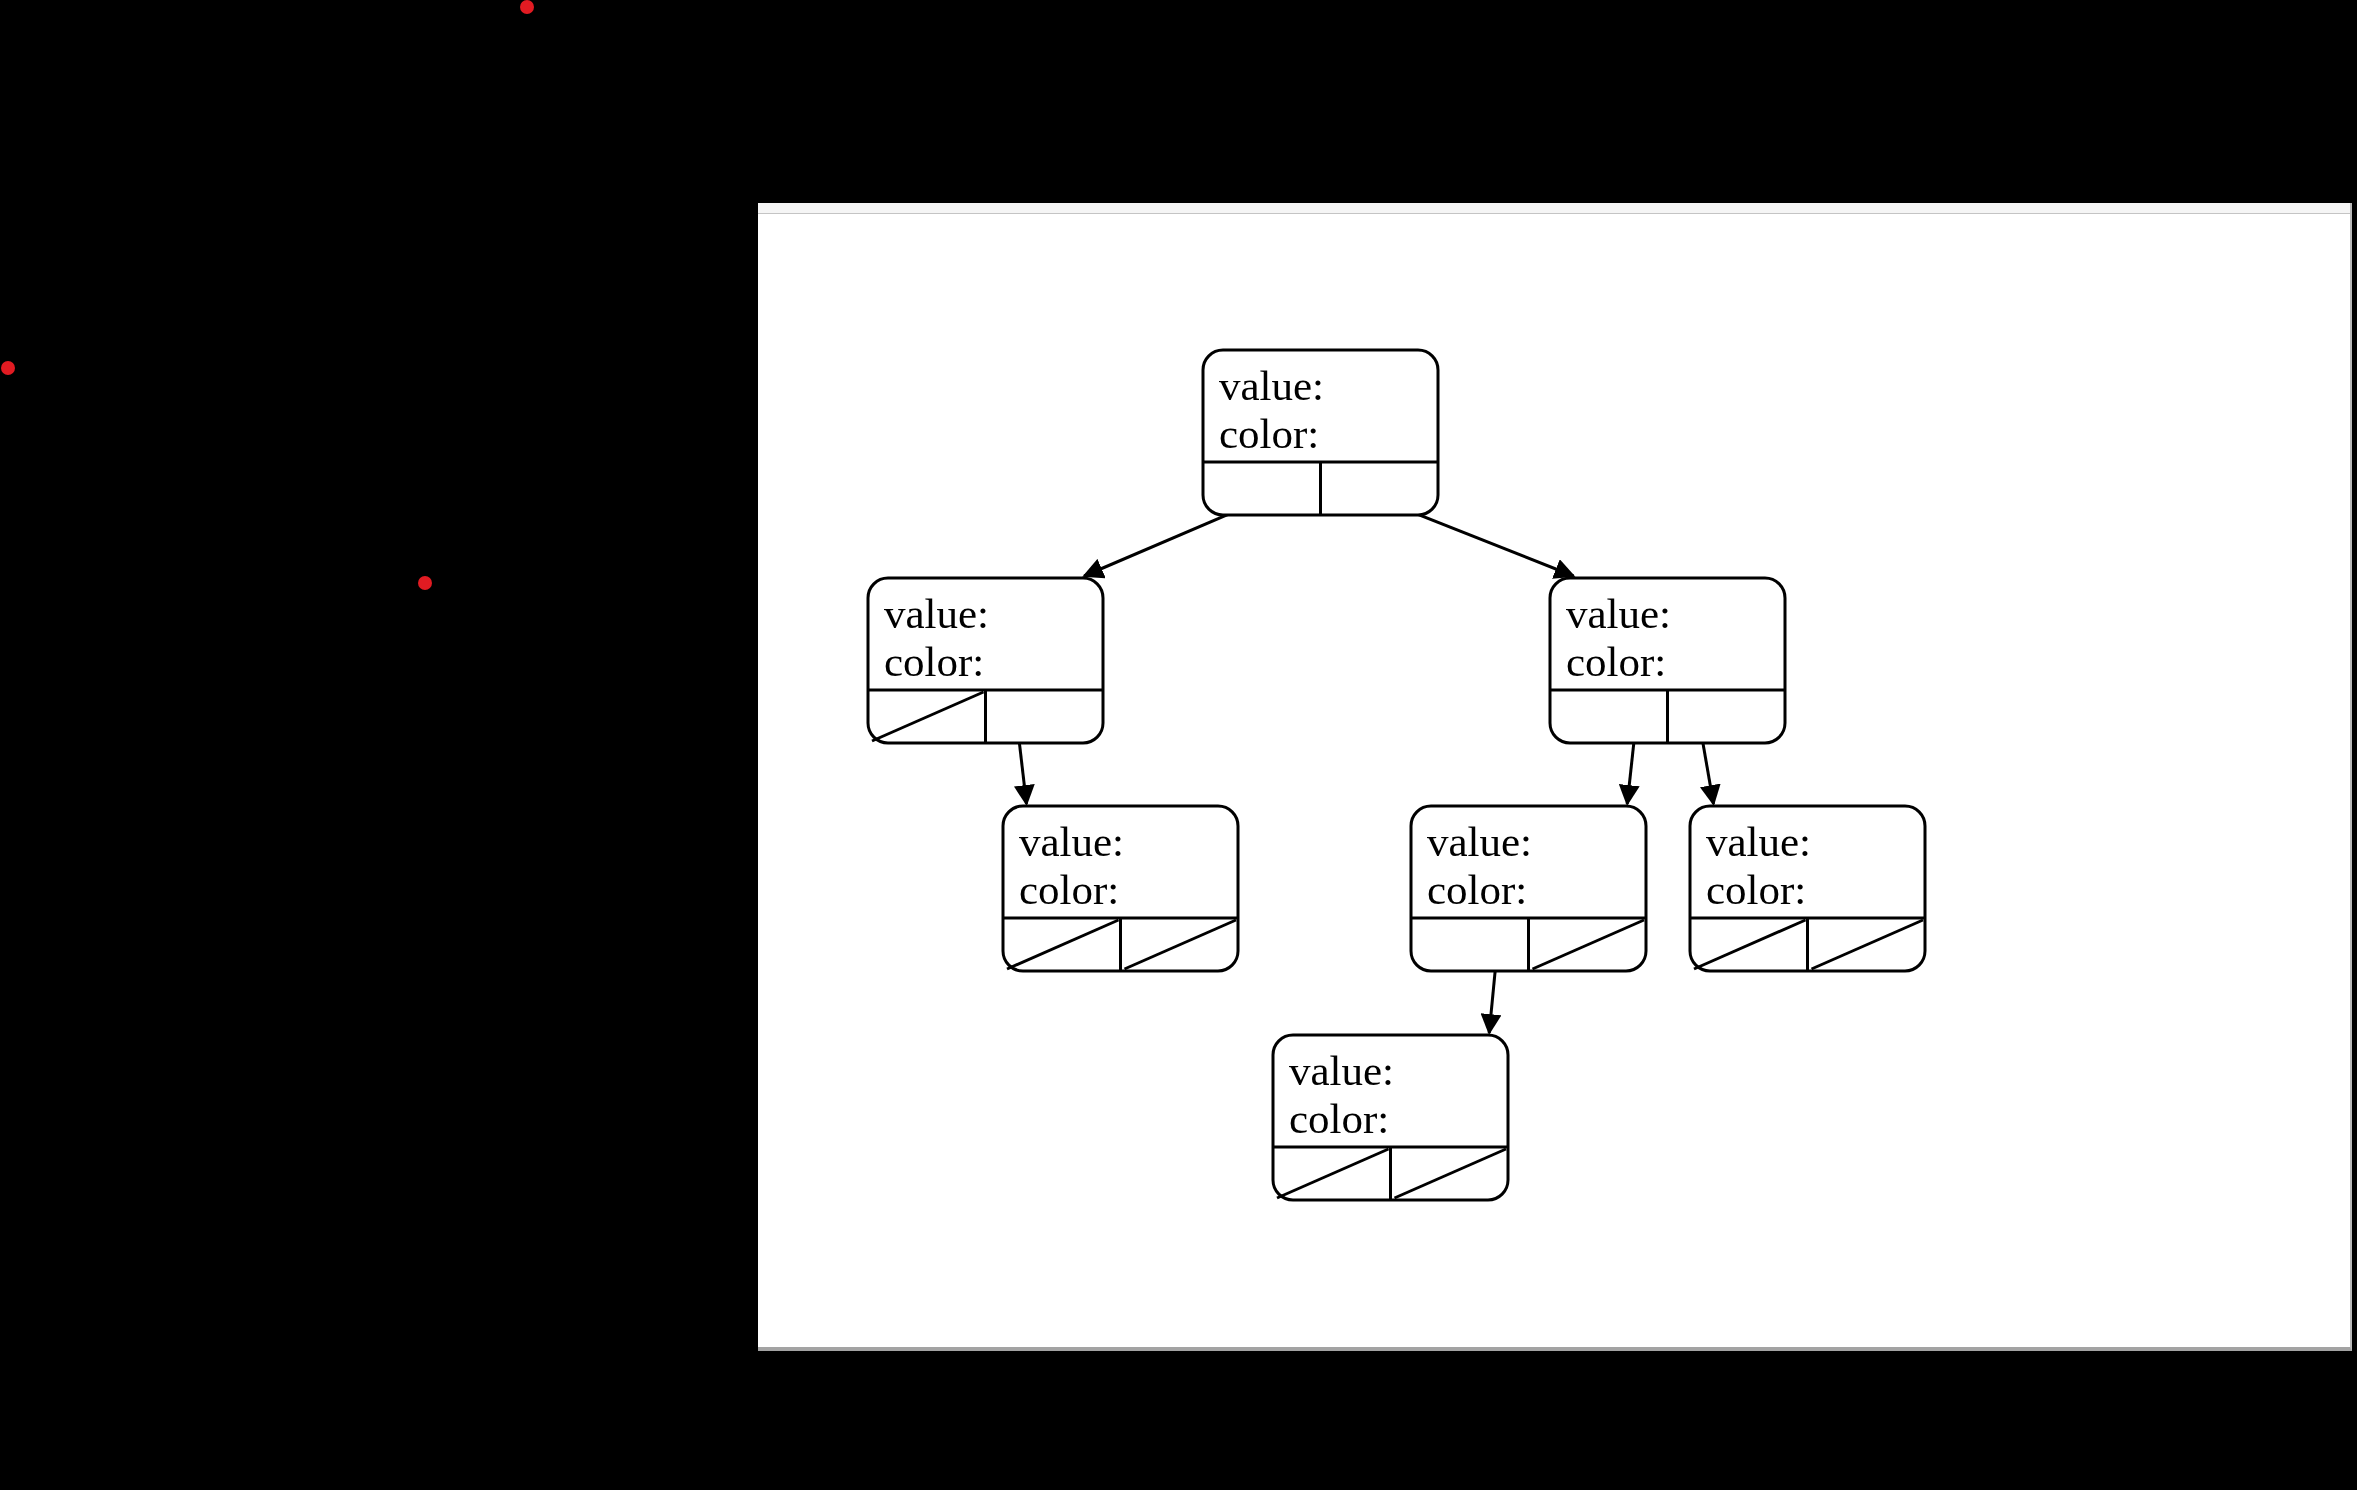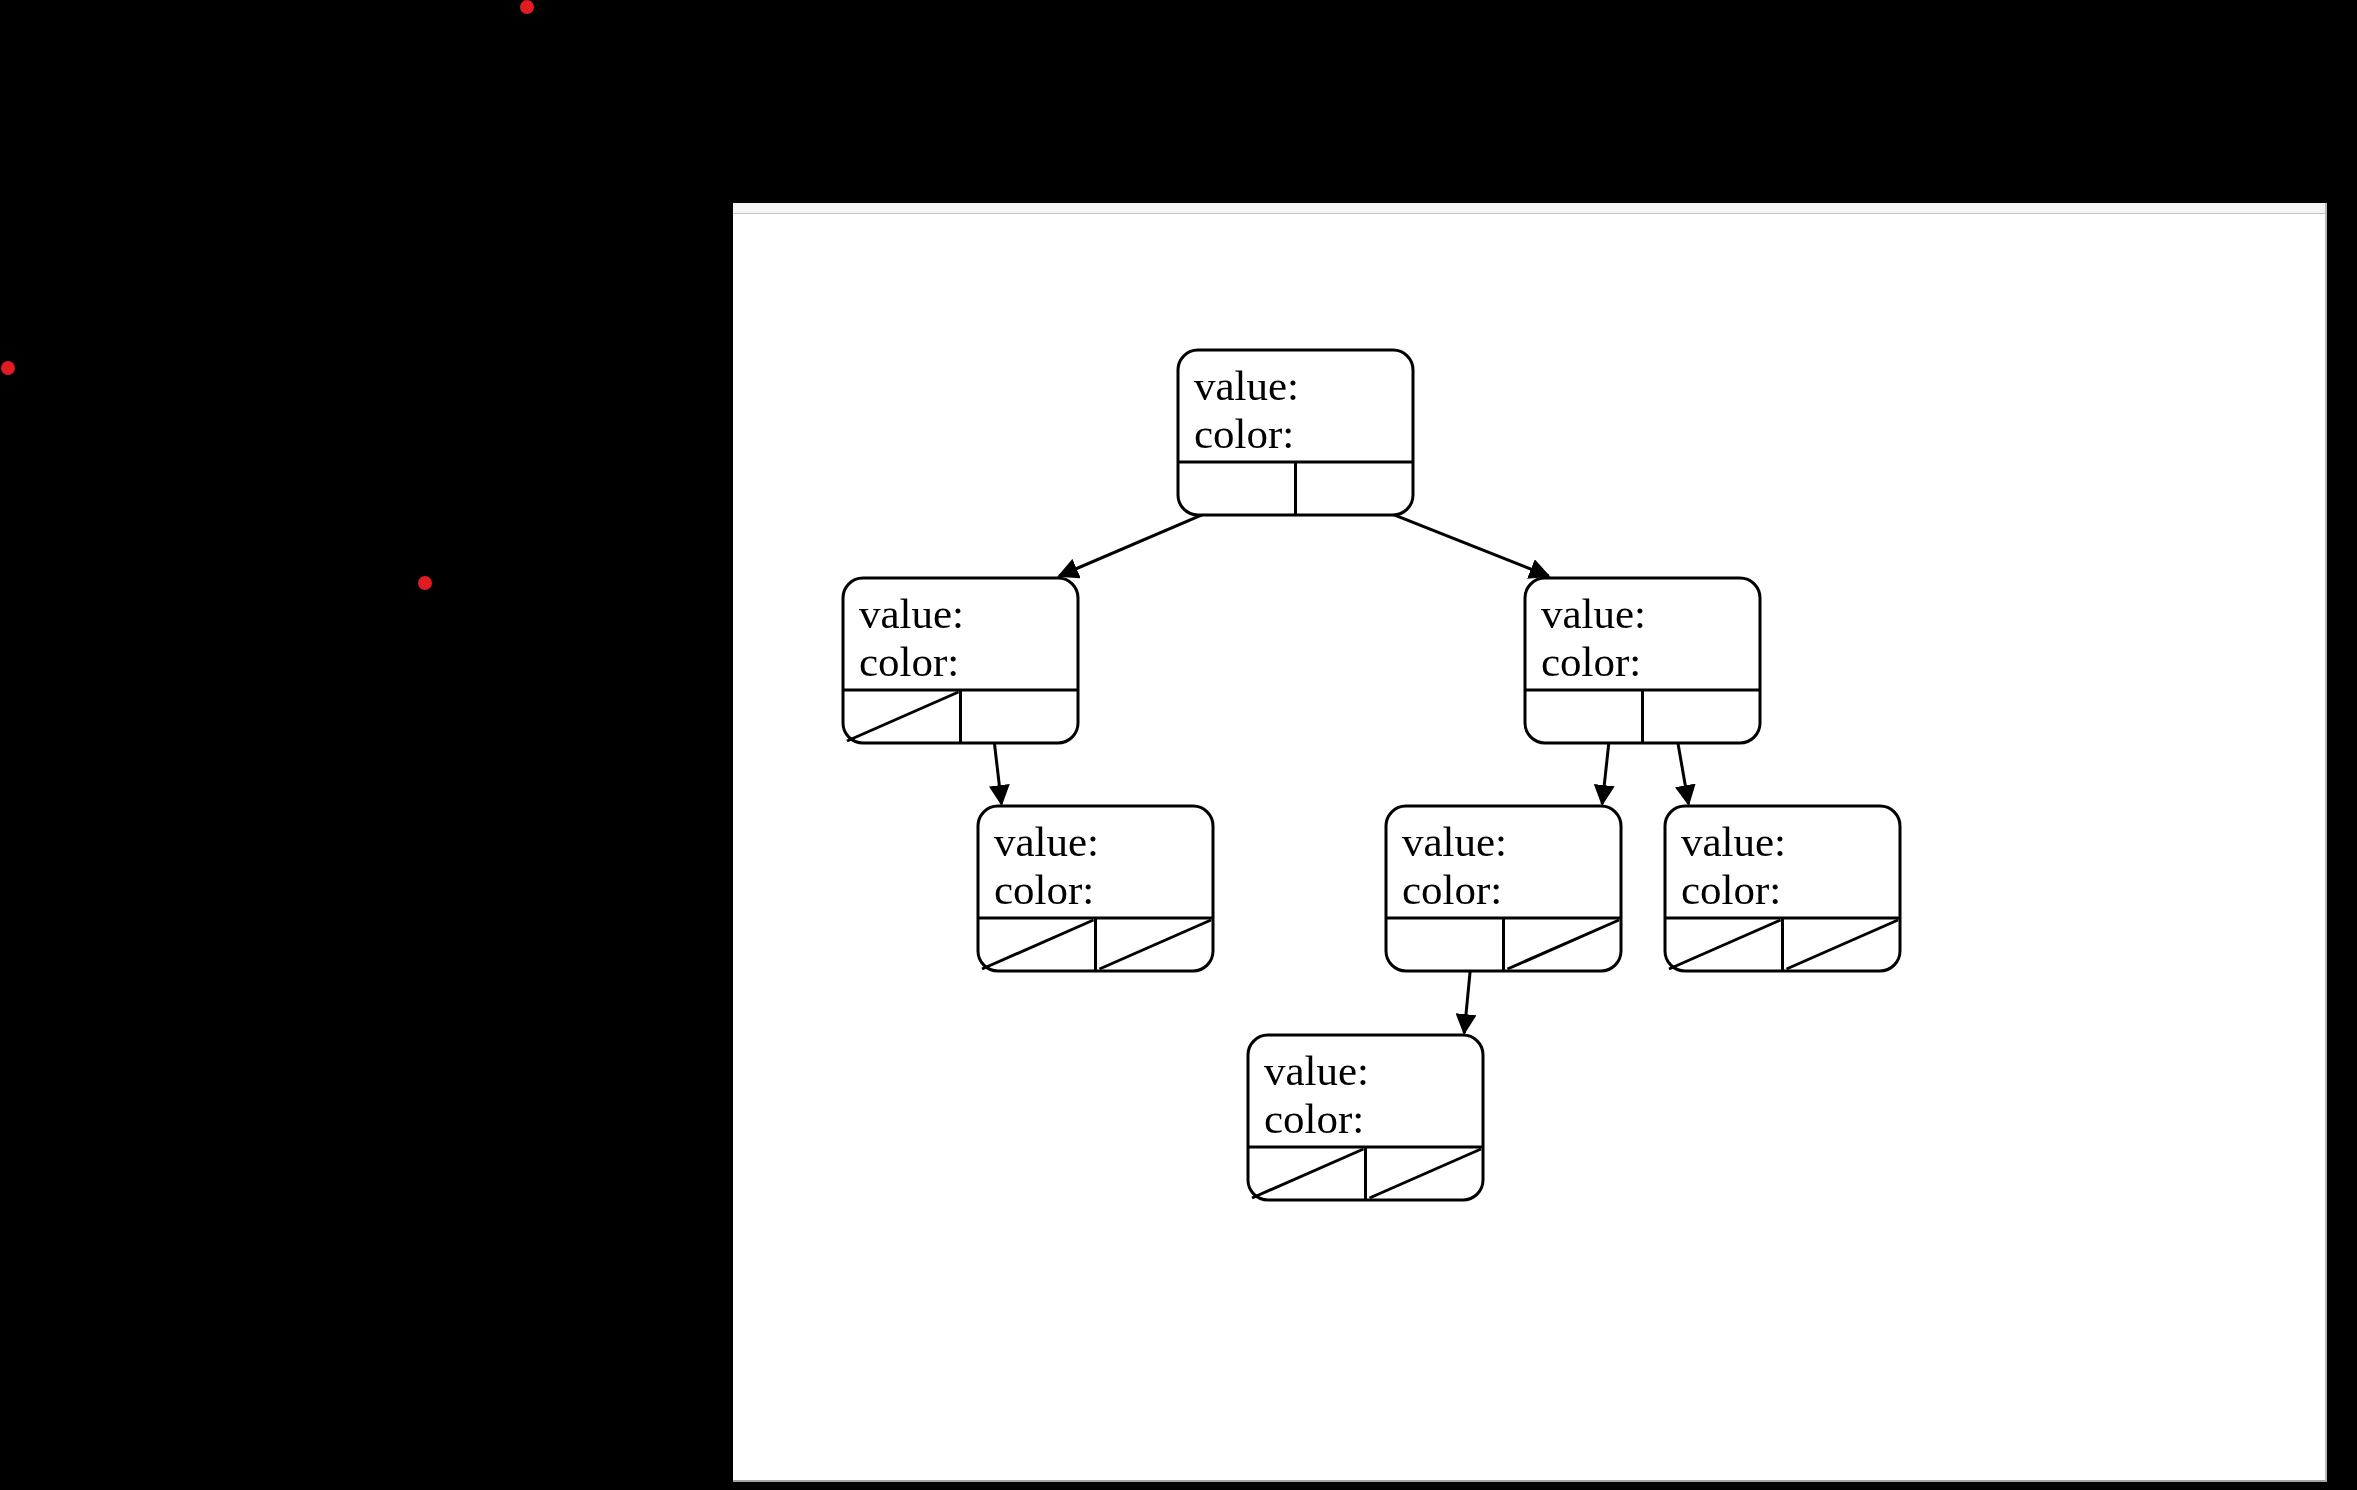--- a/index.html
+++ b/index.html
@@ -28,27 +28,27 @@
   }
   
   .marker-dot {
     position: absolute;
     border-radius: 50%;
     background: #e11b22;
   }
   
   #doc-panel {
     position: absolute;
-    left: 733px;
+    left: 758px;
     top: 203px;
     width: 1594px;
-    height: 1279px;
+    height: 1148px;
     background: #ffffff;
     border-right: 2px solid #b9b9b9;
-    border-bottom: 2px solid #a3a3a3;
+    border-bottom: 4px solid #a3a3a3;
     box-sizing: border-box;
     overflow: hidden;
   }
   #panel-toolbar-strip {
     position: absolute;
     left: 0; top: 0;
     width: 100%;
     height: 11px;
     background: #f5f5f5;
     border-bottom: 1px solid #c4c4c4;

